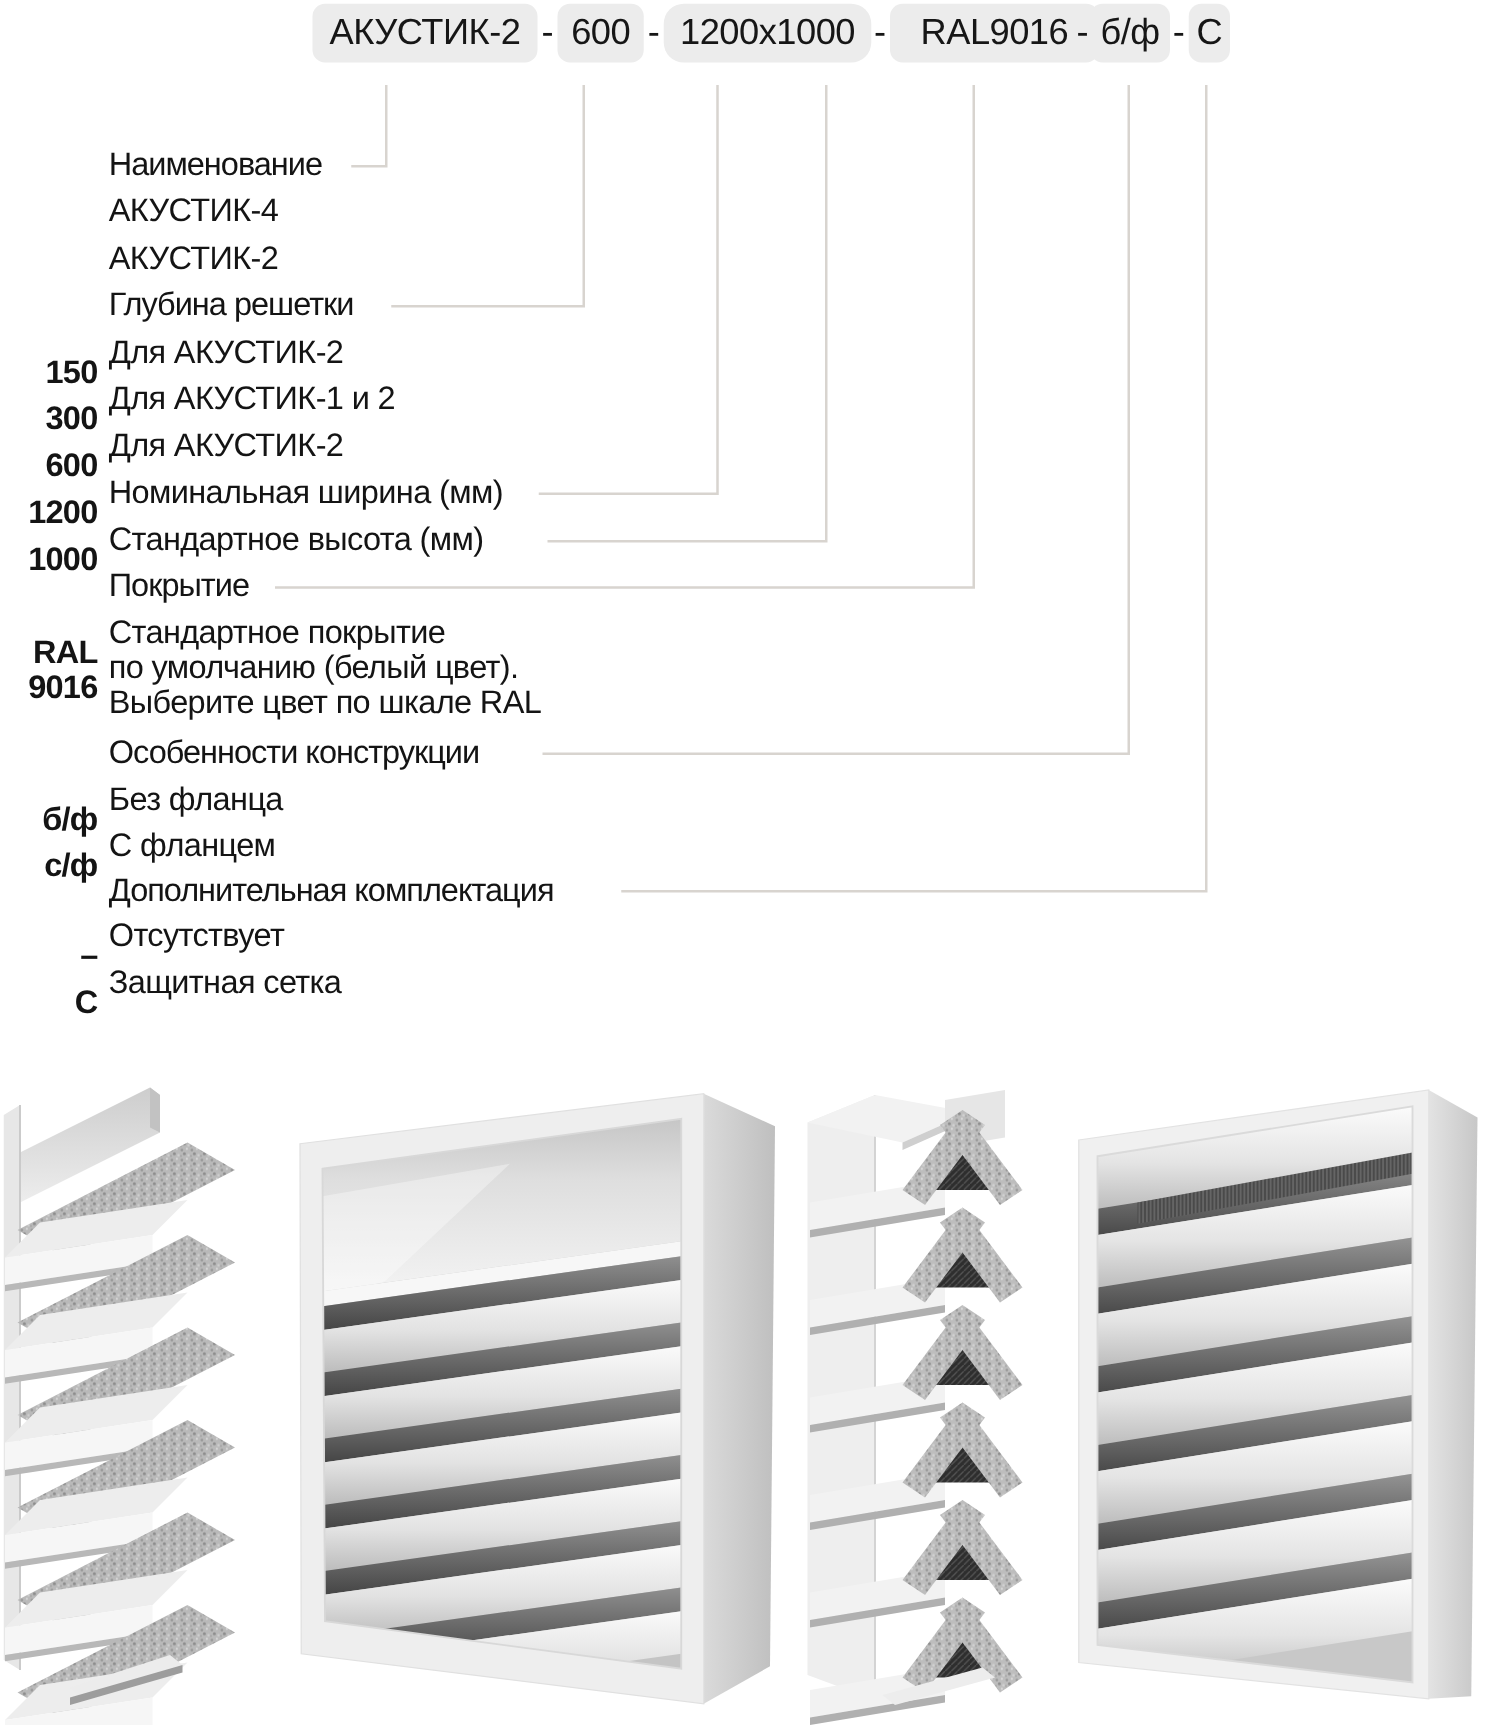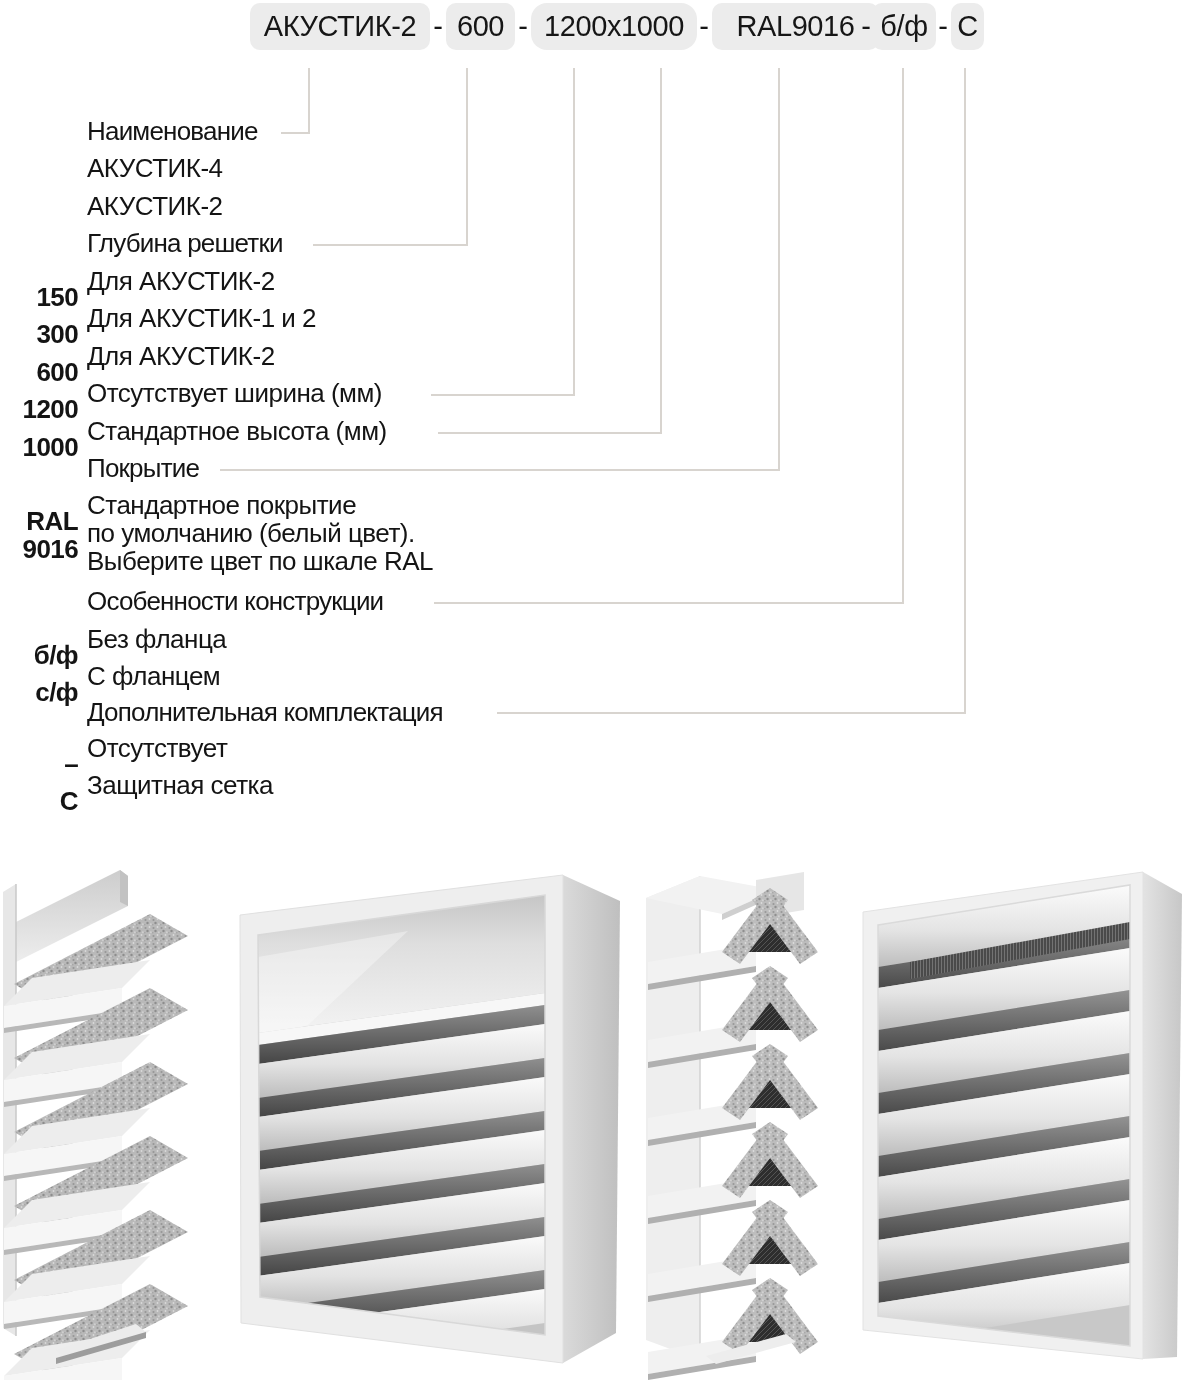--- a/index.html
+++ b/index.html
@@ -82,21 +82,21 @@
     <div class="row" style="top:299px;">
         <span class="code">300</span>
         <span class="desc">Для АКУСТИК-1 и 2</span>
       </div>
     <div class="row" style="top:337px;">
         <span class="code">600</span>
         <span class="desc">Для АКУСТИК-2</span>
       </div>
     <div class="row" style="top:374px;">
         <span class="code">1200</span>
-        <span class="desc">Отсутствует ширина (мм)</span>
+        <span class="desc">Номинальная ширина (мм)</span>
       </div>
     <div class="row" style="top:412px;">
         <span class="code">1000</span>
         <span class="desc">Стандартное высота (мм)</span>
       </div>
     <div class="row header" style="top:449px;">
         <span class="desc">Покрытие</span>
       </div>
     <div class="row multi" style="top:491px;">
         <span class="code">RAL

